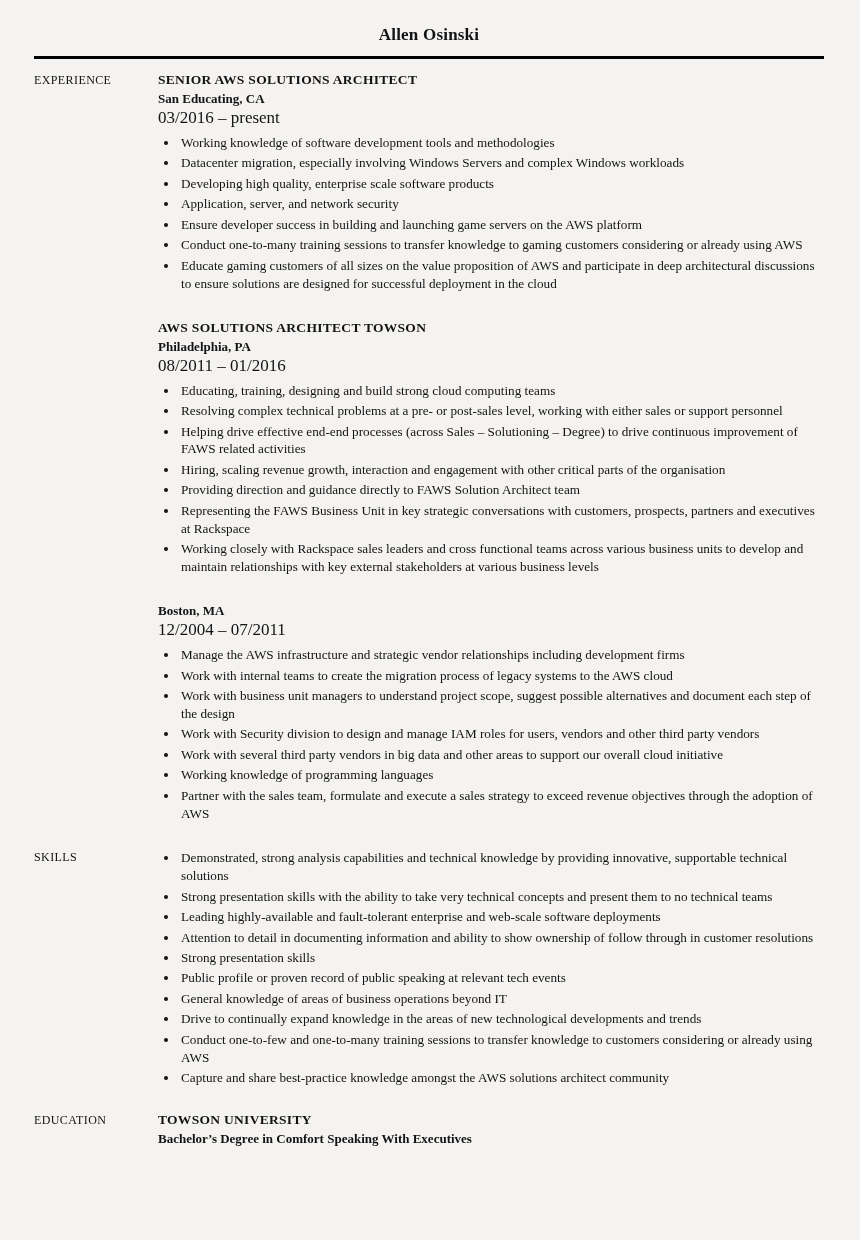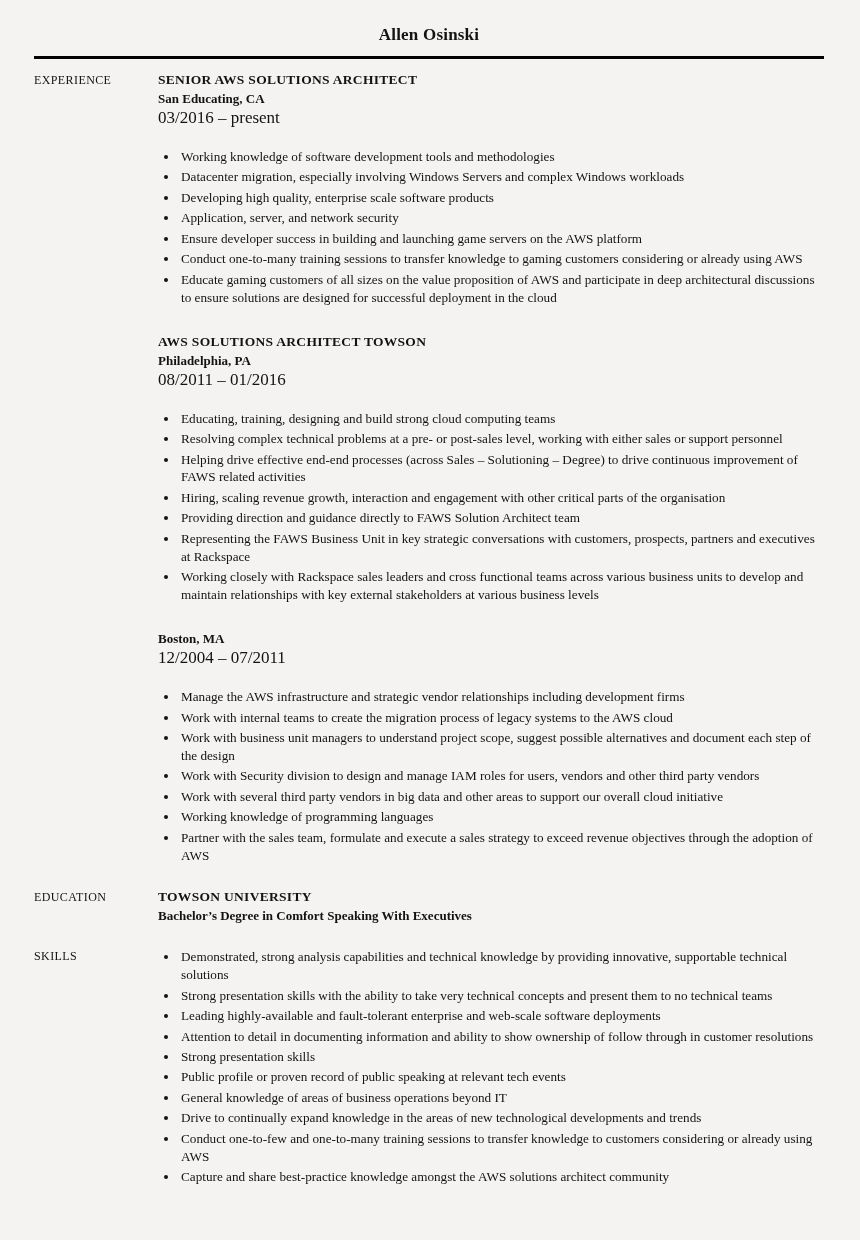--- a/index.html
+++ b/index.html
@@ -39,21 +39,21 @@
 
   
   .job { margin-bottom: 27px; }
   .job:last-child { margin-bottom: 0; }
   .job-title { font-size: 13.5px; font-weight: bold; letter-spacing: 0.3px; }
   .job-location { font-size: 13px; font-weight: bold; margin-top: 3px; }
   .job-dates { font-size: 17px; margin-top: 1px; }
 
   ul.bullets {
     list-style-type: disc;
-    margin-top: 20px;
+    margin-top: 6px;
     padding-left: 21px;
     font-size: 13.2px;
   }
   ul.bullets li {
     padding-left: 2px;
     margin-bottom: 2.5px;
     line-height: 1.36;
   }
 
   
@@ -122,40 +122,40 @@
             <li>Work with Security division to design and manage IAM roles for users, vendors and other third party vendors</li>
             <li>Work with several third party vendors in big data and other areas to support our overall cloud initiative</li>
             <li>Working knowledge of programming languages</li>
             <li>Partner with the sales team, formulate and execute a sales strategy to exceed revenue objectives through the adoption of AWS</li>
           </ul>
       </article>
 
     </div>
   </section>
 
-  <section class="section section-education">
-    <div class="section-label">EDUCATION</div>
-    <div class="section-content">
-      <div class="school">TOWSON UNIVERSITY</div>
-      <div class="degree">Bachelor’s Degree in Comfort Speaking With Executives</div>
-    </div>
-  </section>
-
   <section class="section section-skills">
     <div class="section-label">SKILLS</div>
     <div class="section-content">
       <ul class="bullets">
 
       <li>Demonstrated, strong analysis capabilities and technical knowledge by providing innovative, supportable technical solutions</li>
           <li>Strong presentation skills with the ability to take very technical concepts and present them to no technical teams</li>
           <li>Leading highly-available and fault-tolerant enterprise and web-scale software deployments</li>
           <li>Attention to detail in documenting information and ability to show ownership of follow through in customer resolutions</li>
           <li>Strong presentation skills</li>
           <li>Public profile or proven record of public speaking at relevant tech events</li>
           <li>General knowledge of areas of business operations beyond IT</li>
           <li>Drive to continually expand knowledge in the areas of new technological developments and trends</li>
           <li>Conduct one-to-few and one-to-many training sessions to transfer knowledge to customers considering or already using AWS</li>
           <li>Capture and share best-practice knowledge amongst the AWS solutions architect community</li>
         </ul>
     </div>
   </section>
 
+  <section class="section section-education">
+    <div class="section-label">EDUCATION</div>
+    <div class="section-content">
+      <div class="school">TOWSON UNIVERSITY</div>
+      <div class="degree">Bachelor’s Degree in Comfort Speaking With Executives</div>
+    </div>
+  </section>
+
 </div>
 
 </body></html>

